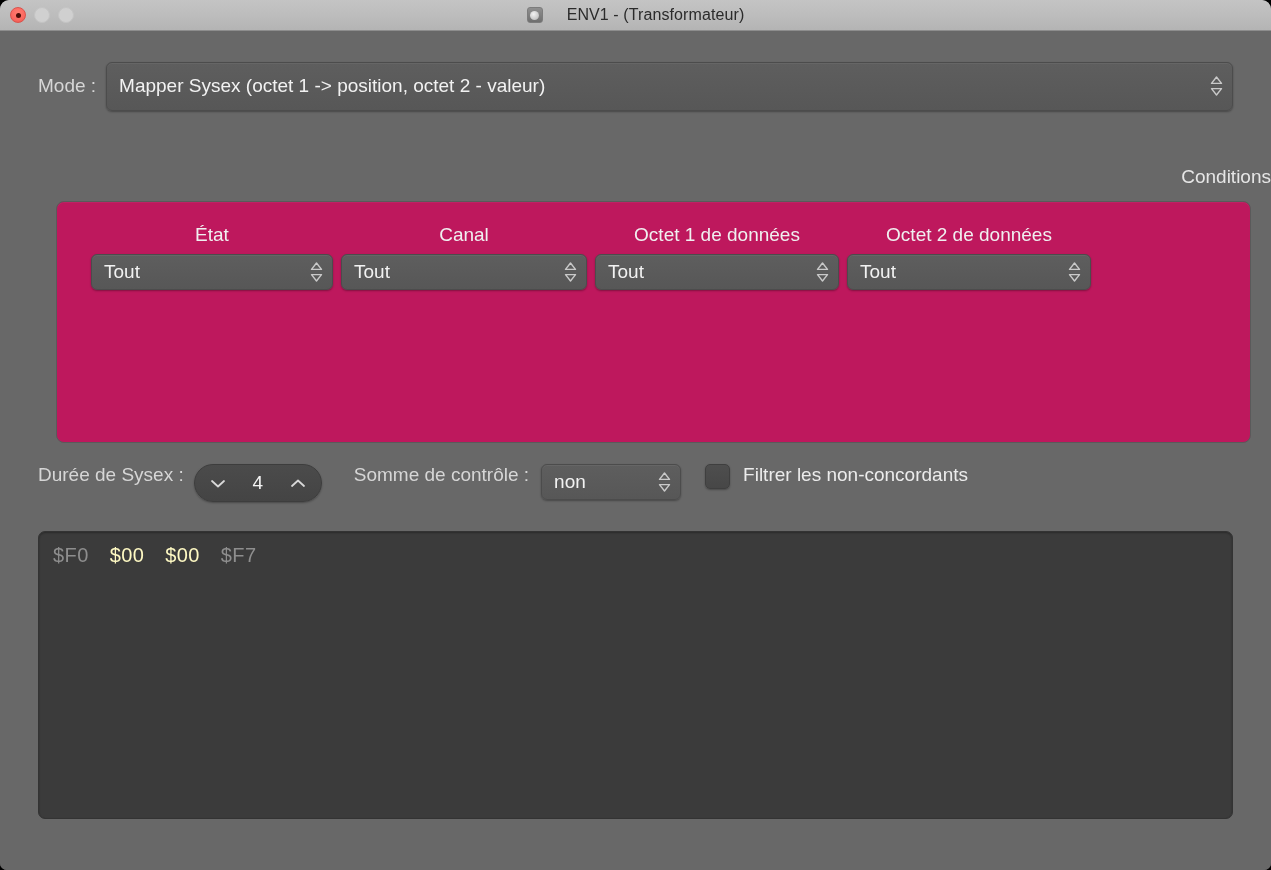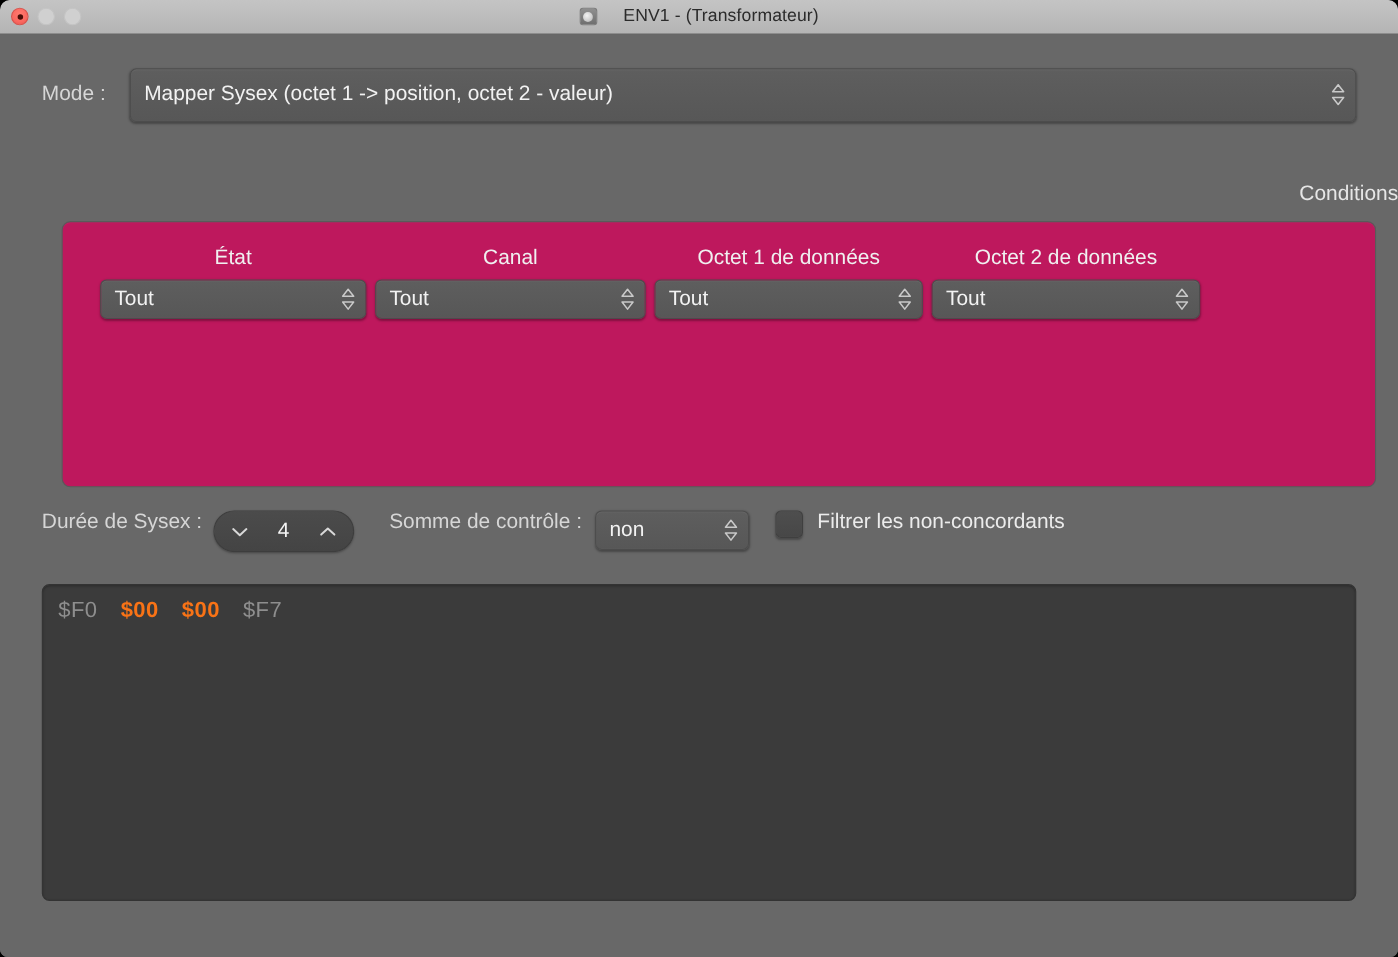--- a/index.html
+++ b/index.html
@@ -148,21 +148,20 @@
     justify-content: center;
     align-items: center;
     gap: 3px;
   }
 
   .chev svg { display:block; }
 
   #modePopup {
     flex: 1;
     height: 49px;
-    margin-left: 12px;
   }
   #modePopup .pv { font-size: 19px; }
 
   
   .conditions-title {
     position: absolute;
     left: 0; right: 0;
     top: 135px;
     text-align: right;
     color: #e6e6e6;
@@ -261,21 +260,21 @@
     overflow: hidden;
   }
   .bytes {
     display: flex;
     align-items: baseline;
     gap: 21px;
     font-size: 20px;
     letter-spacing: 0.4px;
   }
   .byte.dim    { color: #8e8e8e; }
-  .byte.bright { color: #f97316; font-weight: bold; }
+  .byte.bright { color: #fef9c3; }
 </style>
 </head>
 <body>
 
 <div class="window">
 
   <div class="titlebar">
     <div class="traffic">
       <span class="light close"></span>
       <span class="light min"></span>

